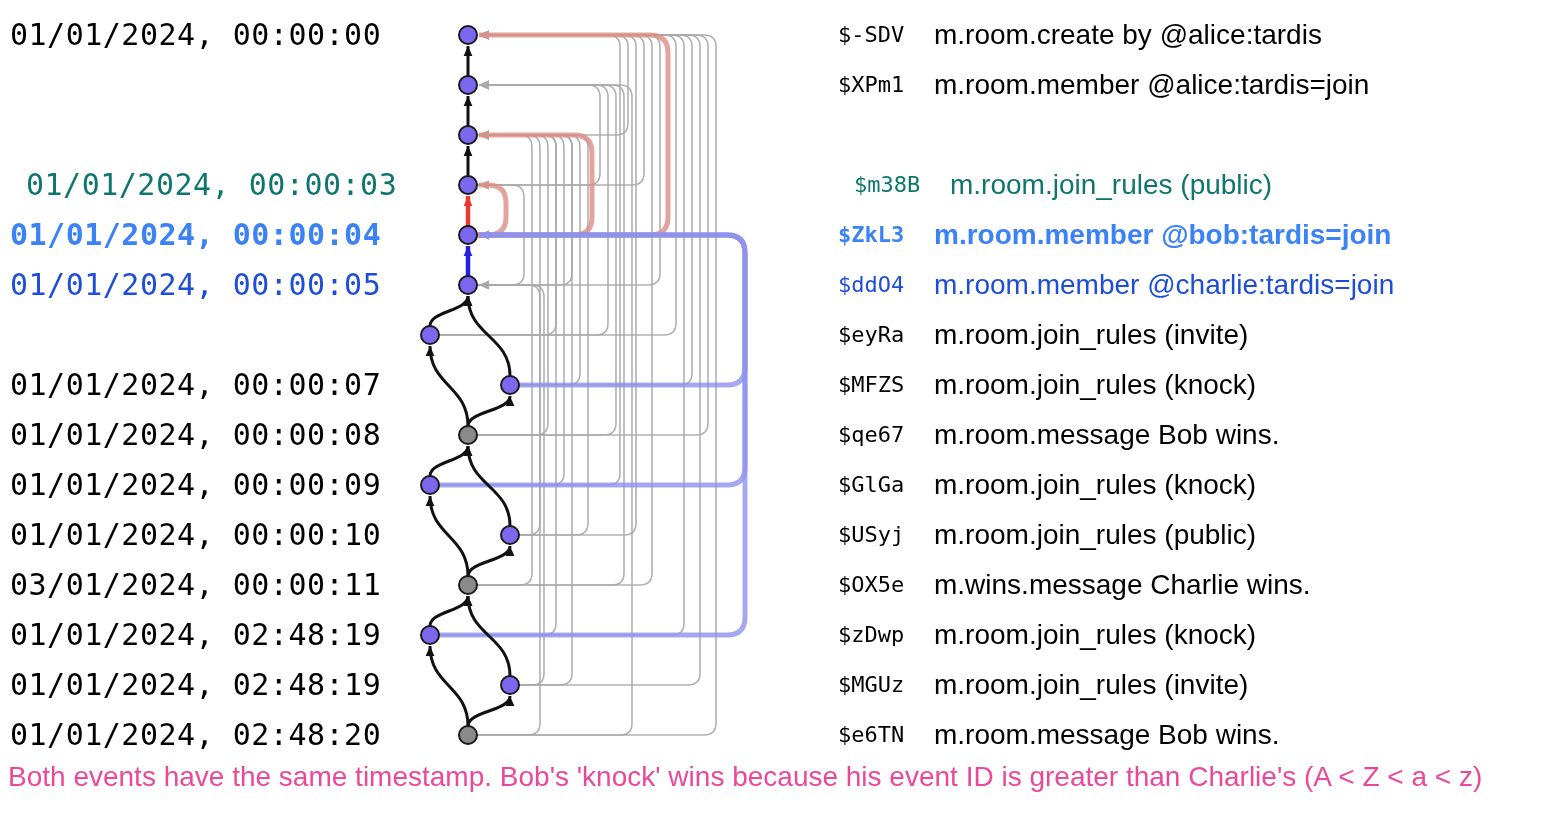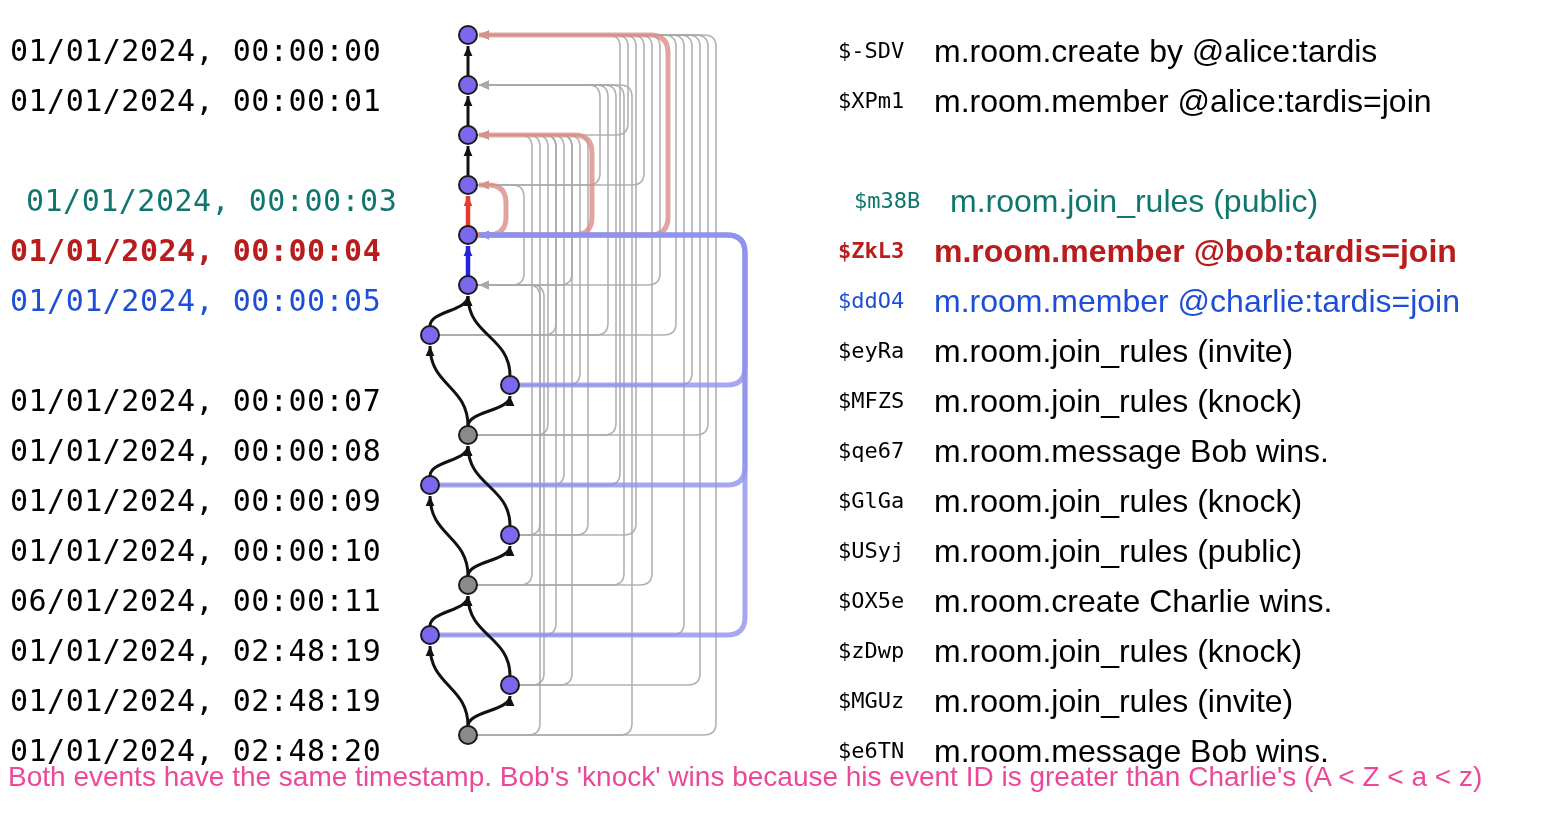--- a/index.html
+++ b/index.html
@@ -1,42 +1,41 @@
 <!DOCTYPE html>
 <html><head>
 <meta charset="utf-8">
 <style>
   html,body{margin:0;padding:0;}
   body{
     width:1566px;height:814px;position:relative;overflow:hidden;
     background:#ffffff;font-family:"Liberation Sans",sans-serif;color:#000;
   }
-  .rows{position:absolute;left:0;top:16px;width:1566px;height:760px;}
+  .rows{position:absolute;left:0;top:0;width:1566px;height:760px;}
   .row{position:absolute;left:0;width:1566px;height:50px;line-height:50px;white-space:nowrap;color:#000;}
   .row .t{position:absolute;left:10px;font-family:"DejaVu Sans Mono",monospace;font-size:30px;letter-spacing:0.5px;}
   .row .id{position:absolute;left:838px;font-family:"DejaVu Sans Mono",monospace;font-size:22px;}
-  .row .desc{position:absolute;left:934px;font-size:32px;}
+  .row .desc{position:absolute;left:934px;font-size:28px;}
   .c-red{color:#0f766e;margin-left:16px;}
-  .c-green{color:#b91c1c;font-weight:bold;}
+  .c-green{color:#3b82f6;font-weight:bold;}
   .c-blue{color:#1d4ed8;}
   #dag-svg{position:absolute;left:0;top:0;pointer-events:none;}
   #dag-svg circle{pointer-events:auto;cursor:pointer;}
   .caption{position:absolute;left:8px;top:752px;height:50px;line-height:50px;font-size:28px;white-space:nowrap;color:#ec4899;}
 </style>
 </head>
 <body>
 
 <div class="rows">
   <div class="row" style="top:10px">
       <span class="t">01/01/2024, 00:00:00</span>
       <span class="id">$-SDV</span>
       <span class="desc">m.room.create by @alice:tardis</span>
     </div>
   <div class="row" style="top:60px">
-      <span class="t">01/01/2024, 00:00:01</span>
       <span class="id">$XPm1</span>
       <span class="desc">m.room.member @alice:tardis=join</span>
     </div>
   <div class="row c-red" style="top:160px">
       <span class="t">01/01/2024, 00:00:03</span>
       <span class="id">$m38B</span>
       <span class="desc">m.room.join_rules (public)</span>
     </div>
   <div class="row c-green" style="top:210px">
       <span class="t">01/01/2024, 00:00:04</span>
@@ -66,23 +65,23 @@
       <span class="t">01/01/2024, 00:00:09</span>
       <span class="id">$GlGa</span>
       <span class="desc">m.room.join_rules (knock)</span>
     </div>
   <div class="row" style="top:510px">
       <span class="t">01/01/2024, 00:00:10</span>
       <span class="id">$USyj</span>
       <span class="desc">m.room.join_rules (public)</span>
     </div>
   <div class="row" style="top:560px">
-      <span class="t">06/01/2024, 00:00:11</span>
+      <span class="t">03/01/2024, 00:00:11</span>
       <span class="id">$OX5e</span>
-      <span class="desc">m.room.create Charlie wins.</span>
+      <span class="desc">m.wins.message Charlie wins.</span>
     </div>
   <div class="row" style="top:610px">
       <span class="t">01/01/2024, 02:48:19</span>
       <span class="id">$zDwp</span>
       <span class="desc">m.room.join_rules (knock)</span>
     </div>
   <div class="row" style="top:660px">
       <span class="t">01/01/2024, 02:48:19</span>
       <span class="id">$MGUz</span>
       <span class="desc">m.room.join_rules (invite)</span>

